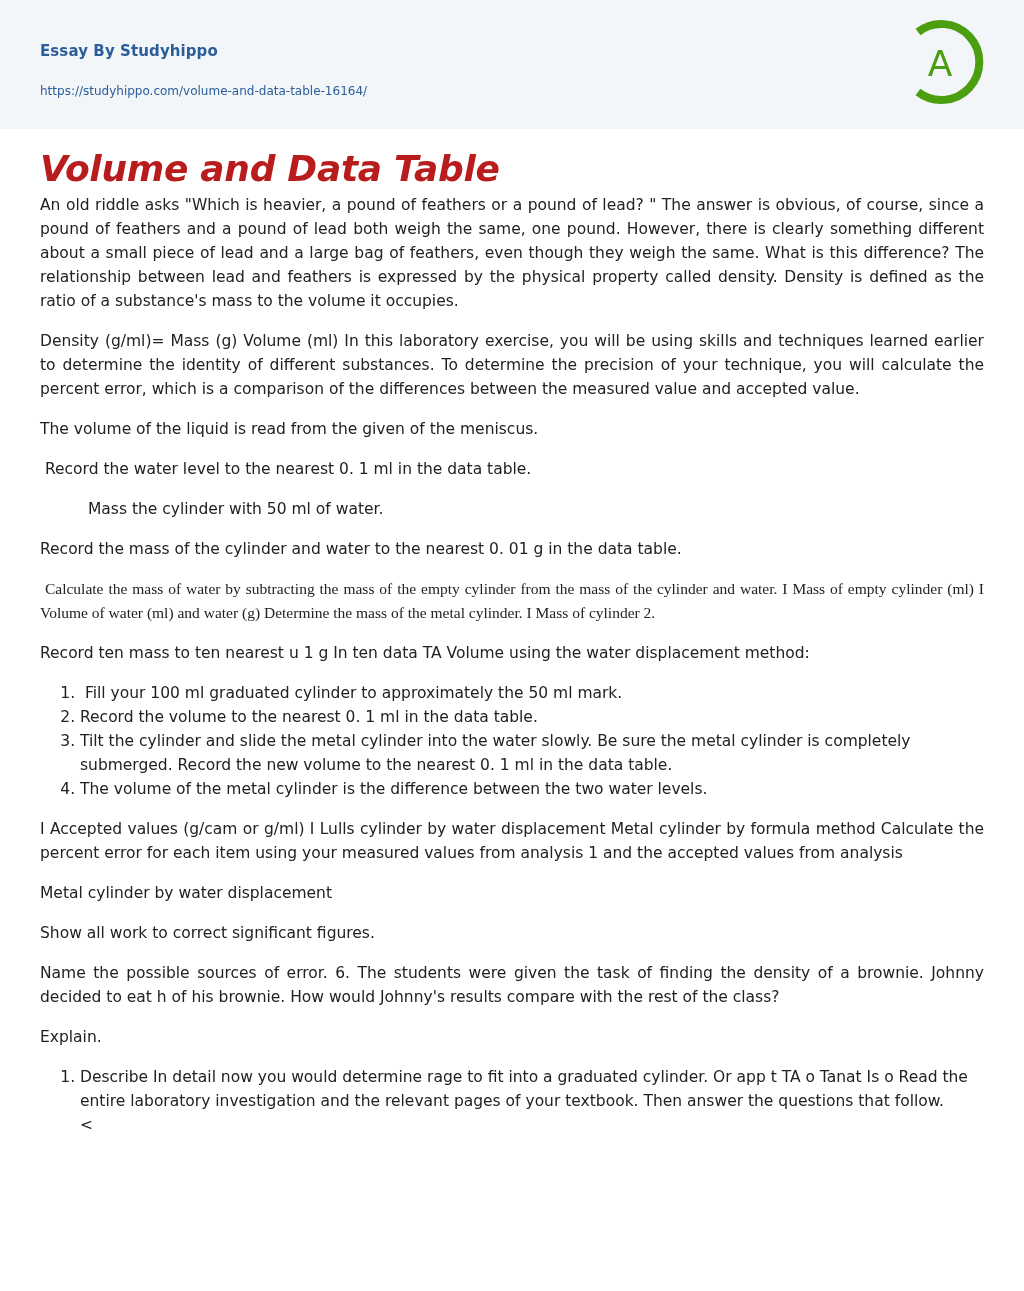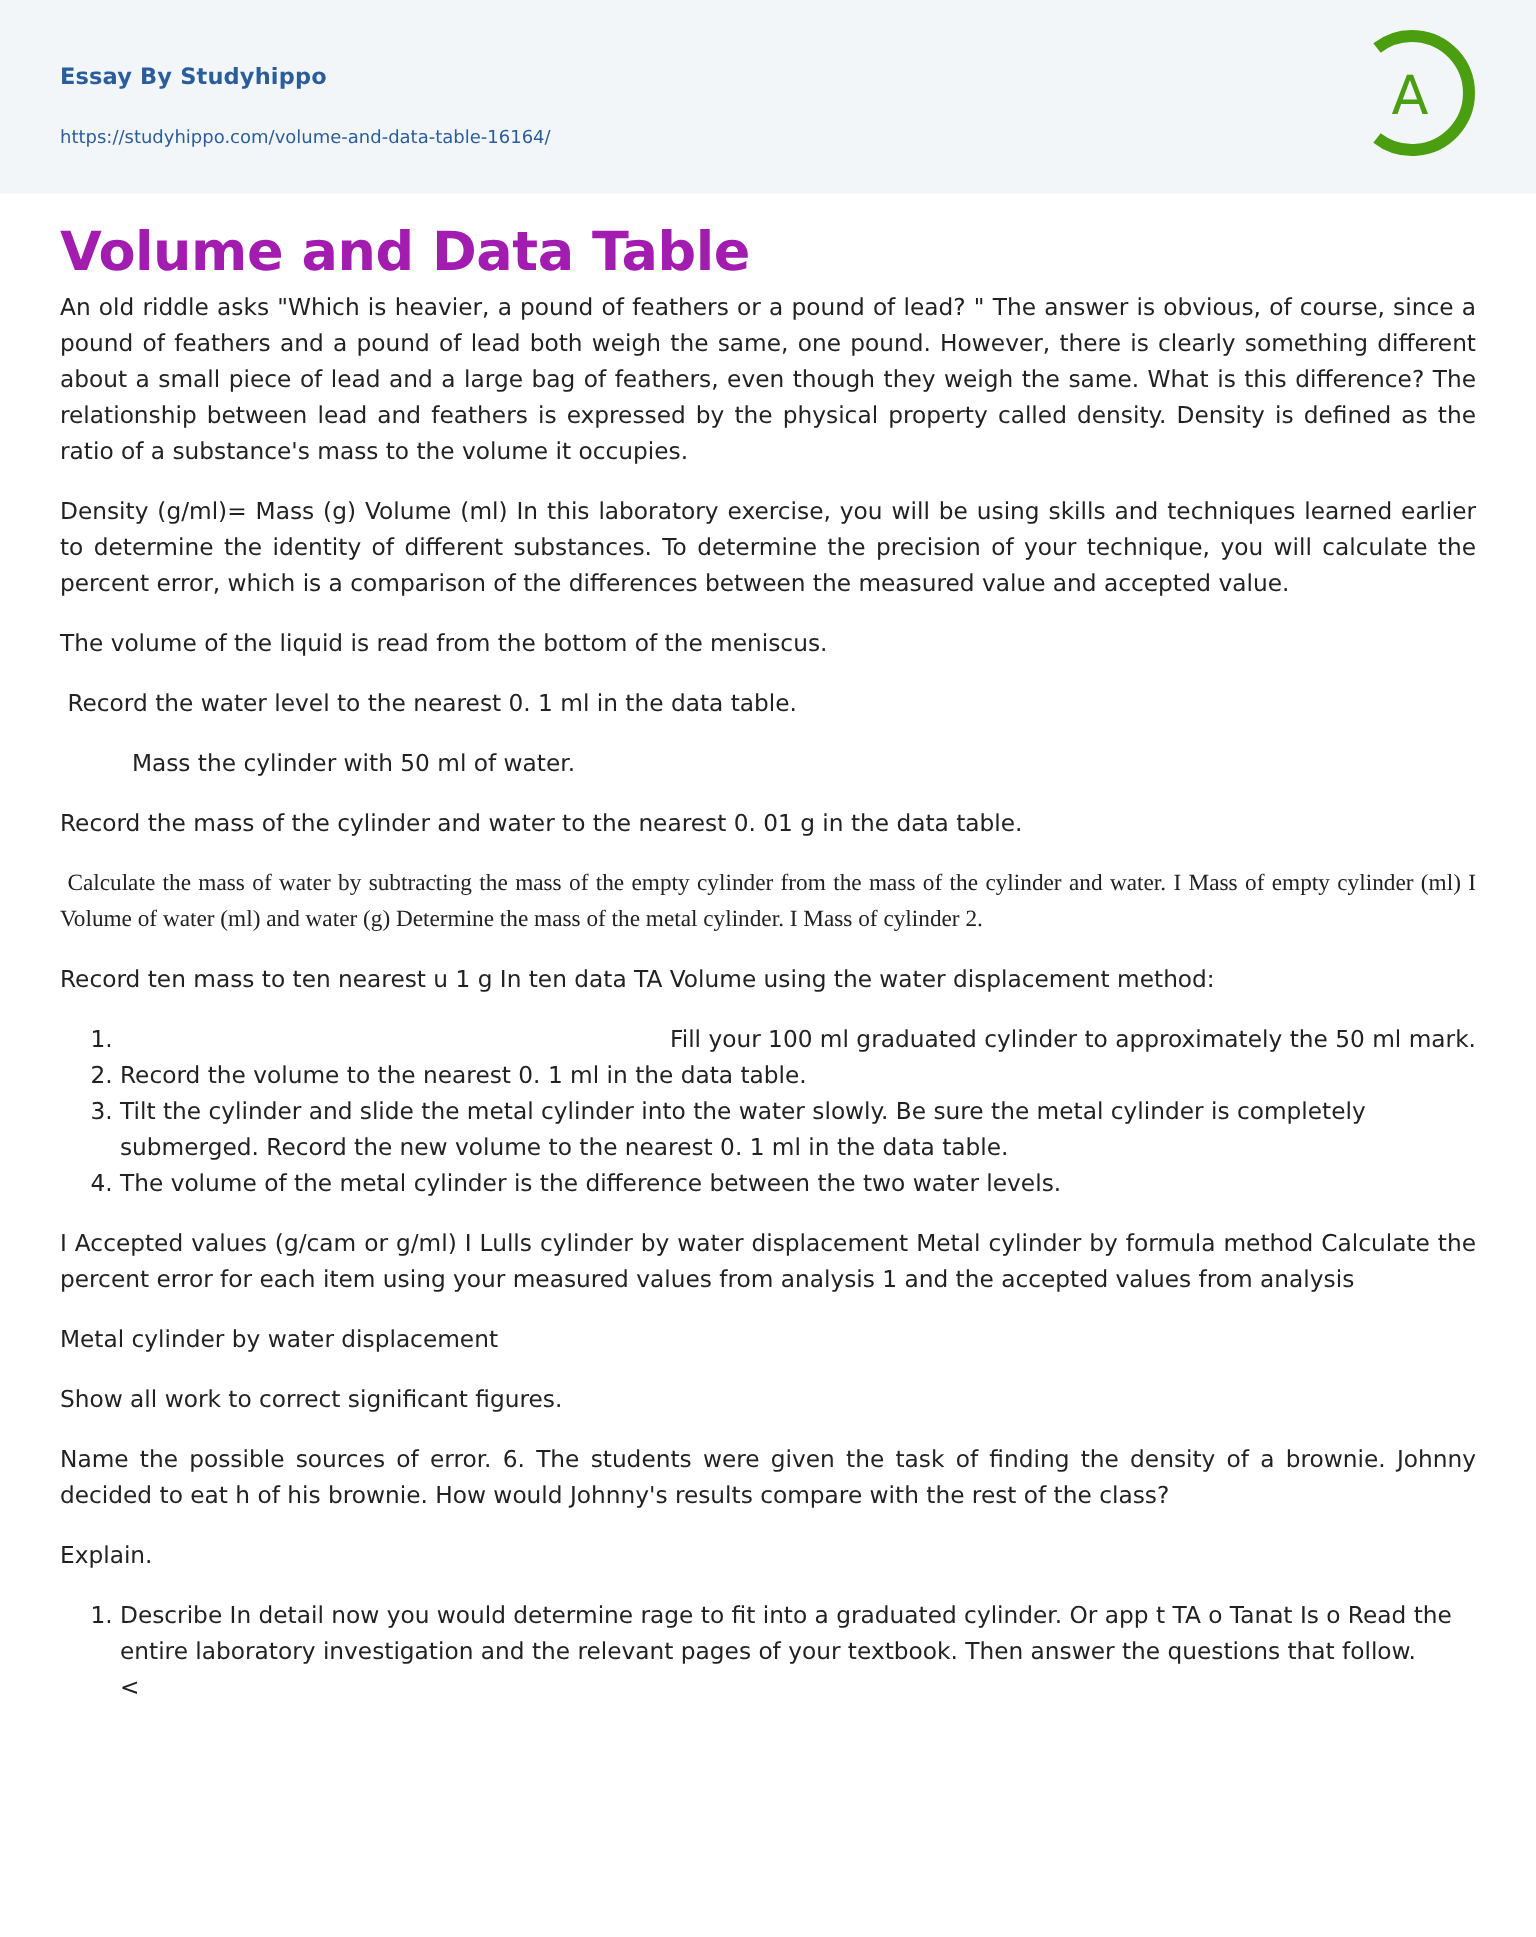--- a/index.html
+++ b/index.html
@@ -38,24 +38,25 @@
       top: 18px;
       width: 80px;
       height: 88px;
     }
     .content {
       padding: 0 40px;
     }
     h1 {
       font-size: 36px;
       font-weight: bold;
-      color: #a21caf;
+      color: #b91c1c;
       margin-top: 18px;
       line-height: 44px;
       letter-spacing: -0.3px;
+      font-style: italic;
     }
     p {
       font-size: 15.5px;
       line-height: 24px;
       text-align: justify;
       margin-bottom: 16px;
       color: #222222;
     }
     p.first { margin-top: 2px; }
     ol {
@@ -81,29 +82,29 @@
     <path d="M 10 14 A 38 38 0 1 1 10 74" fill="none" stroke="#4a9e0f" stroke-width="8" stroke-linecap="butt"></path>
     <text x="32" y="58" font-family="DejaVu Sans, sans-serif" font-size="36" fill="#4a9e0f" text-anchor="middle">A</text>
   </svg>
 </div>
 
 <div class="content">
   <h1>Volume and Data Table</h1>
 
   <p class="first">An old riddle asks "Which is heavier, a pound of feathers or a pound of lead? " The answer is obvious, of course, since a pound of feathers and a pound of lead both weigh the same, one pound. However, there is clearly something different about a small piece of lead and a large bag of feathers, even though they weigh the same. What is this difference? The relationship between lead and feathers is expressed by the physical property called density. Density is defined as the ratio of a substance's mass to the volume it occupies.</p>
   <p>Density (g/ml)= Mass (g) Volume (ml) In this laboratory exercise, you will be using skills and techniques learned earlier to determine the identity of different substances. To determine the precision of your technique, you will calculate the percent error, which is a comparison of the differences between the measured value and accepted value.</p>
-  <p>The volume of the liquid is read from the bottom of the meniscus.</p>
+  <p>The volume of the liquid is read from the given of the meniscus.</p>
   <p style="white-space: pre-wrap;"> Record the water level to the nearest 0. 1 ml in the data table.</p>
   <p style="white-space: pre-wrap; margin-left: 43px;"> Mass the cylinder with 50 ml of water.</p>
   <p>Record the mass of the cylinder and water to the nearest 0. 01 g in the data table.</p>
   <p style="white-space: pre-wrap; font-family: Liberation Serif, serif;"> Calculate the mass of water by subtracting the mass of the empty cylinder from the mass of the cylinder and water. I Mass of empty cylinder (ml) I Volume of water (ml) and water (g) Determine the mass of the metal cylinder. I Mass of cylinder 2.</p>
   <p>Record ten mass to ten nearest u 1 g In ten data TA Volume using the water displacement method:</p>
 
   <ol>
-    <li style="white-space: pre-wrap; text-align: right;"> Fill your 100 ml graduated cylinder to approximately the 50 ml mark.</li>
+    <li style="white-space: pre-wrap;"> Fill your 100 ml graduated cylinder to approximately the 50 ml mark.</li>
     <li>Record the volume to the nearest 0. 1 ml in the data table.</li>
     <li>Tilt the cylinder and slide the metal cylinder into the water slowly. Be sure the metal cylinder is completely submerged. Record the new volume to the nearest 0. 1 ml in the data table.</li>
     <li>The volume of the metal cylinder is the difference between the two water levels.</li>
   </ol>
 
   <p>I Accepted values (g/cam or g/ml) I Lulls cylinder by water displacement Metal cylinder by formula method  Calculate the percent error for each item using your measured values from analysis 1 and the accepted values from analysis</p>
   <p>Metal cylinder by water displacement</p>
   <p>Show all work to correct significant figures.</p>
   <p>Name the possible sources of error. 6. The students were given the task of finding the density of a brownie. Johnny decided to eat h of his brownie. How would Johnny's results compare with the rest of the class?</p>
   <p>Explain.</p>

